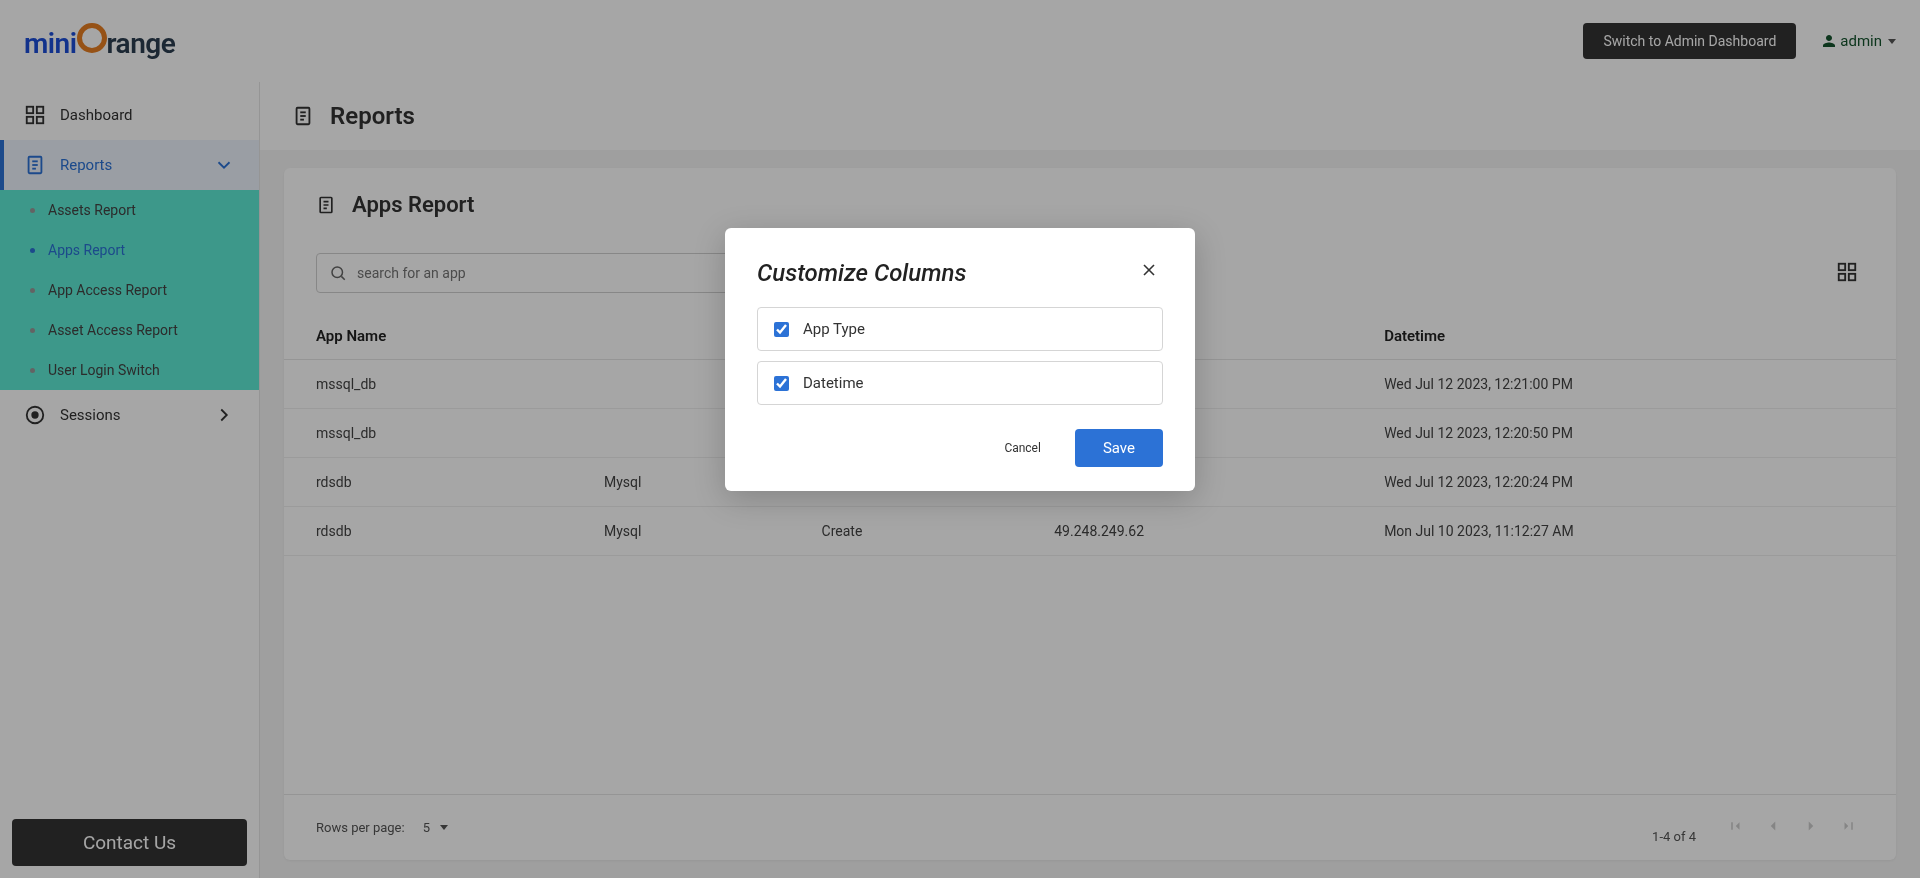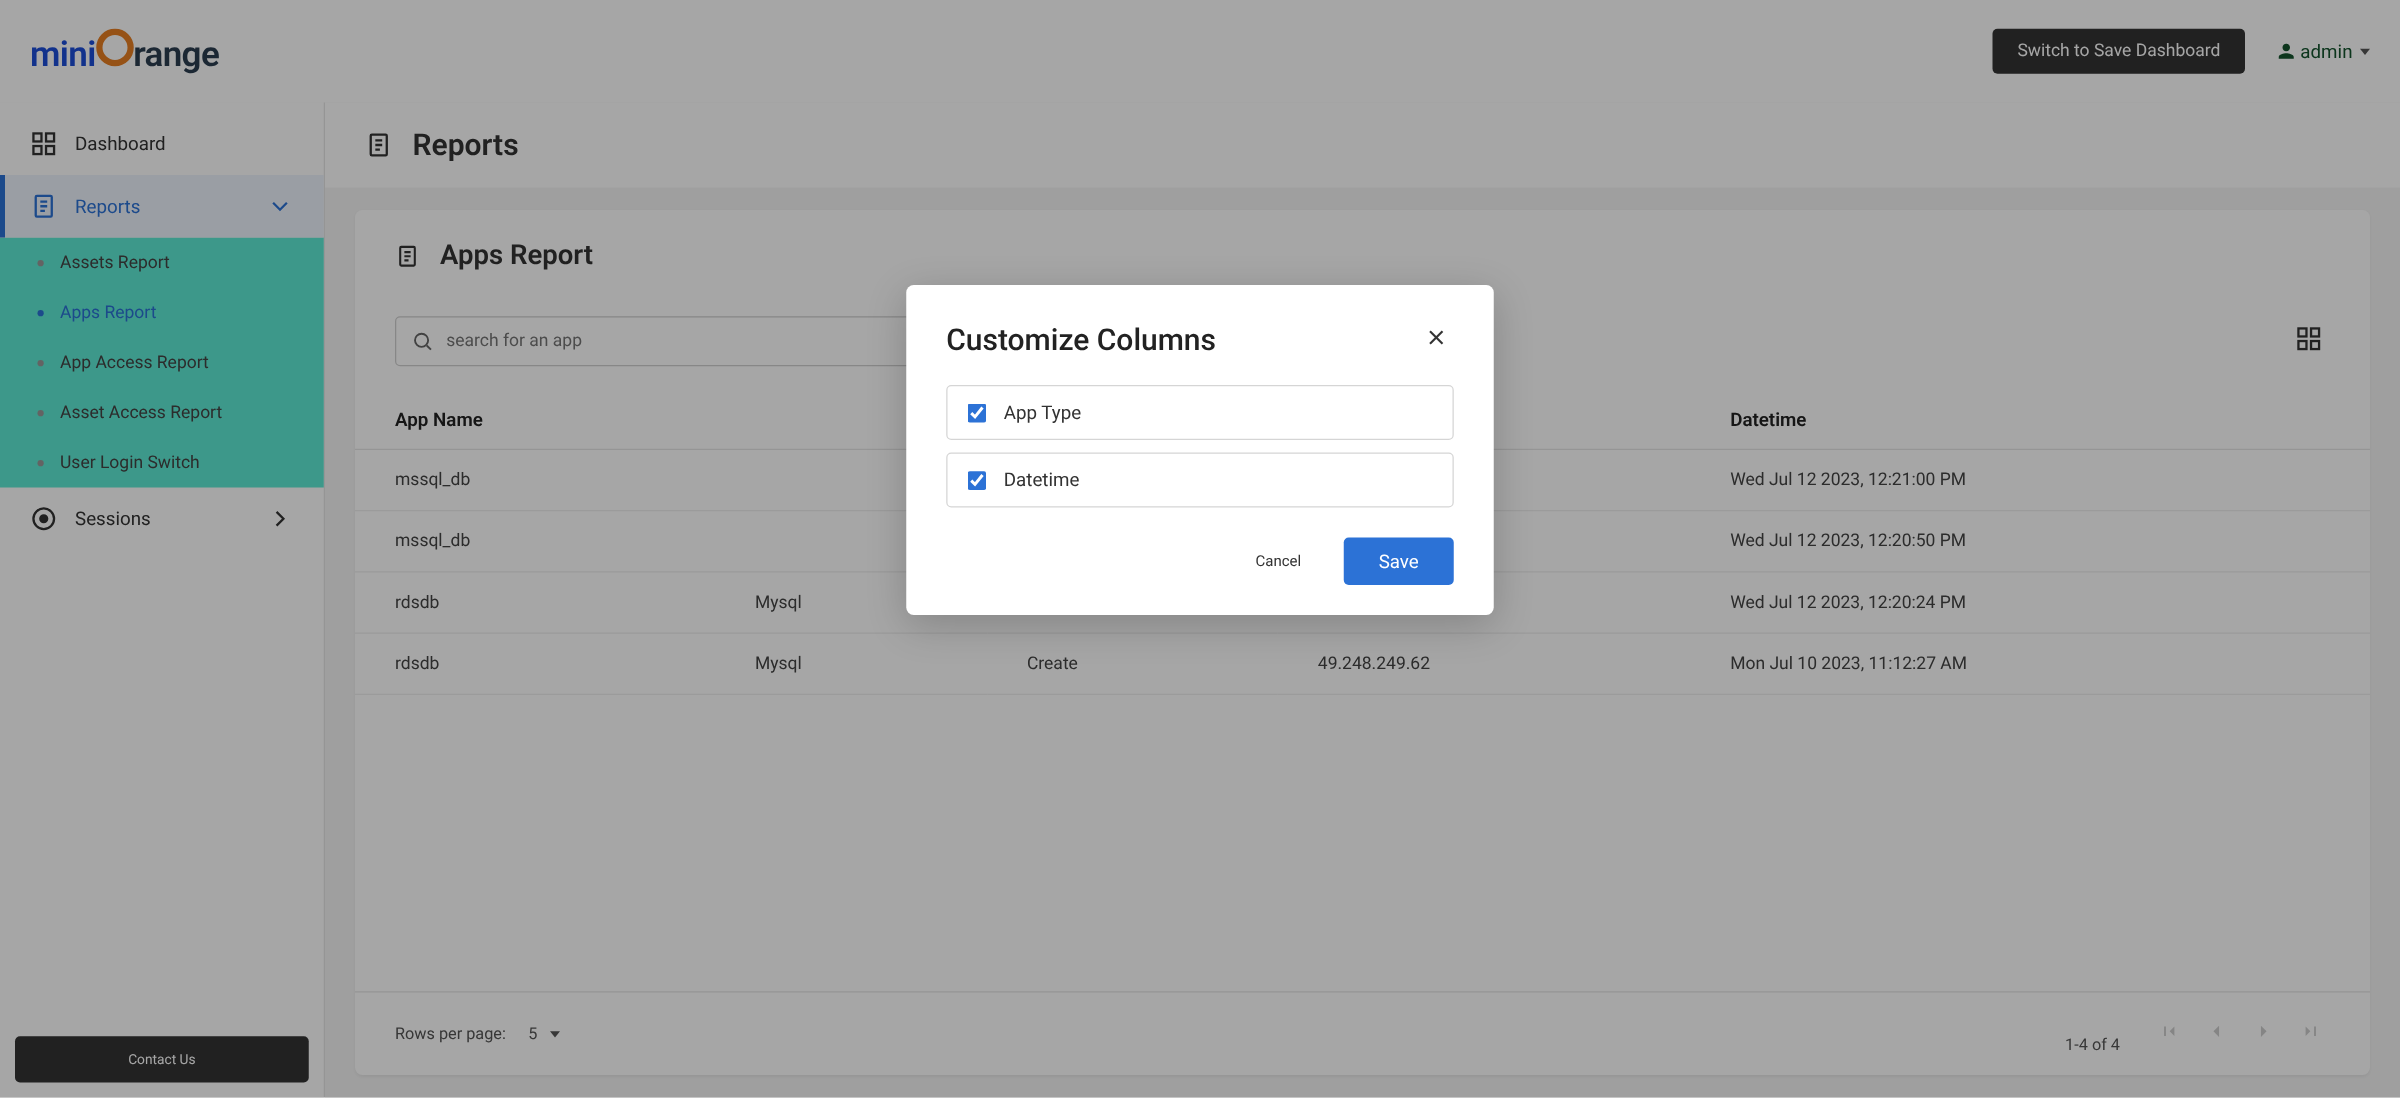--- a/index.html
+++ b/index.html
@@ -29,21 +29,21 @@
 .nav-item svg { width: 22px; height: 22px; flex-shrink: 0; }
 .nav-item.active { background: #edf3fc; color: #2c72d6; }
 .nav-item.active::before { content: ''; position: absolute; left: 0; top: 0; bottom: 0; width: 4px; background: #2c72d6; }
 .nav-item .expand { margin-left: auto; }
 .subnav { list-style: none; background: #5eead4; }
 .subnav-item { display: flex; align-items: center; gap: 14px; padding: 12px 24px 12px 48px; font-size: 14px; color: #444; cursor: pointer; position: relative; }
 .subnav-item::before { content: ''; width: 5px; height: 5px; border-radius: 50%; background: #999; position: absolute; left: 30px; }
 .subnav-item.active { color: #2c72d6; }
 .subnav-item.active::before { background: #2c72d6; }
 
-.contact-btn { margin: 12px; padding: 12px; background: #333; color: #fff; border: none; border-radius: 4px; font-size: 11px; cursor: pointer; }
+.contact-btn { margin: 12px; padding: 12px; background: #333; color: #fff; border: none; border-radius: 4px; font-size: 19px; cursor: pointer; }
 
 
 .page-title-bar { display: flex; align-items: center; gap: 16px; padding: 20px 32px; background: #fff; }
 .page-title-bar svg { width: 22px; height: 22px; color: #333; }
 .page-title { font-size: 24px; font-weight: 600; }
 
 .card { background: #fff; margin: 18px 24px; border-radius: 6px; box-shadow: 0 1px 3px rgba(0,0,0,0.06); display: flex; flex-direction: column; flex: 1; overflow: hidden; }
 .card-header { display: flex; align-items: center; gap: 16px; padding: 24px 32px; }
 .card-header svg { width: 20px; height: 20px; }
 .card-title { font-size: 22px; font-weight: 600; }
@@ -66,21 +66,21 @@
 .rows-select { display: flex; align-items: center; gap: 6px; padding: 4px 8px; cursor: pointer; }
 .pagination { margin-left: auto; display: flex; align-items: flex-end; gap: 8px; }
 .page-info { margin-right: 16px; }
 .page-btn { background: none; border: none; cursor: pointer; padding: 6px; color: #555; }
 .page-btn svg { width: 18px; height: 18px; }
 .page-btn.disabled { color: #ccc; cursor: default; }
 
 
 .overlay { position: absolute; inset: 0; background: rgba(0,0,0,0.35); display: flex; align-items: flex-start; justify-content: center; padding-top: 228px; }
 .modal { background: #fff; width: 470px; border-radius: 6px; padding: 28px 32px 24px; box-shadow: 0 8px 32px rgba(0,0,0,0.2); }
-.modal-header { display: flex; align-items: center; justify-content: space-between; margin-bottom: 20px; }
+.modal-header { display: flex; align-items: flex-end; justify-content: space-between; margin-bottom: 20px; font-style: italic; }
 .modal-title { font-size: 24px; font-weight: 500; color: #222; }
 .modal-close { background: none; border: none; cursor: pointer; padding: 4px; }
 .modal-close svg { width: 20px; height: 20px; color: #333; }
 .option-row { display: flex; align-items: center; gap: 14px; border: 1px solid #d5d5d5; border-radius: 4px; padding: 12px 16px; margin-bottom: 10px; font-size: 15px; color: #333; }
 .option-row input[type=checkbox] { width: 15px; height: 15px; accent-color: #2c72d6; cursor: pointer; }
 .modal-actions { display: flex; justify-content: flex-end; gap: 18px; margin-top: 24px; align-items: center; }
 .btn-cancel { background: none; border: none; font-size: 12px; color: #333; cursor: pointer; padding: 10px 16px; }
 .btn-save { background: #2c72d6; color: #fff; border: none; font-size: 15px; padding: 10px 28px; border-radius: 4px; cursor: pointer; }
 </style>
 </head>
@@ -88,21 +88,21 @@
 
 <div class="header">
   <div class="logo">
     <span class="logo-word">
       <span class="logo-mini">mini</span>
       <span class="orange-o"></span>
       <span class="logo-range">range</span>
     </span>
   </div>
   <div class="header-right">
-    <button class="switch-btn">Switch to Save Dashboard</button>
+    <button class="switch-btn">Switch to Admin Dashboard</button>
     <div class="user-block">
       <svg viewBox="0 0 24 24" fill="currentColor">
           <path d="M12 12c2.2 0 4-1.8 4-4s-1.8-4-4-4-4 1.8-4 4 1.8 4 4 4zm0 2c-2.7 0-8 1.3-8 4v2h16v-2c0-2.7-5.3-4-8-4z"></path>
         </svg>
       <span>admin</span>
       <span class="caret-down"></span>
     </div>
   </div>
 </div>
 

